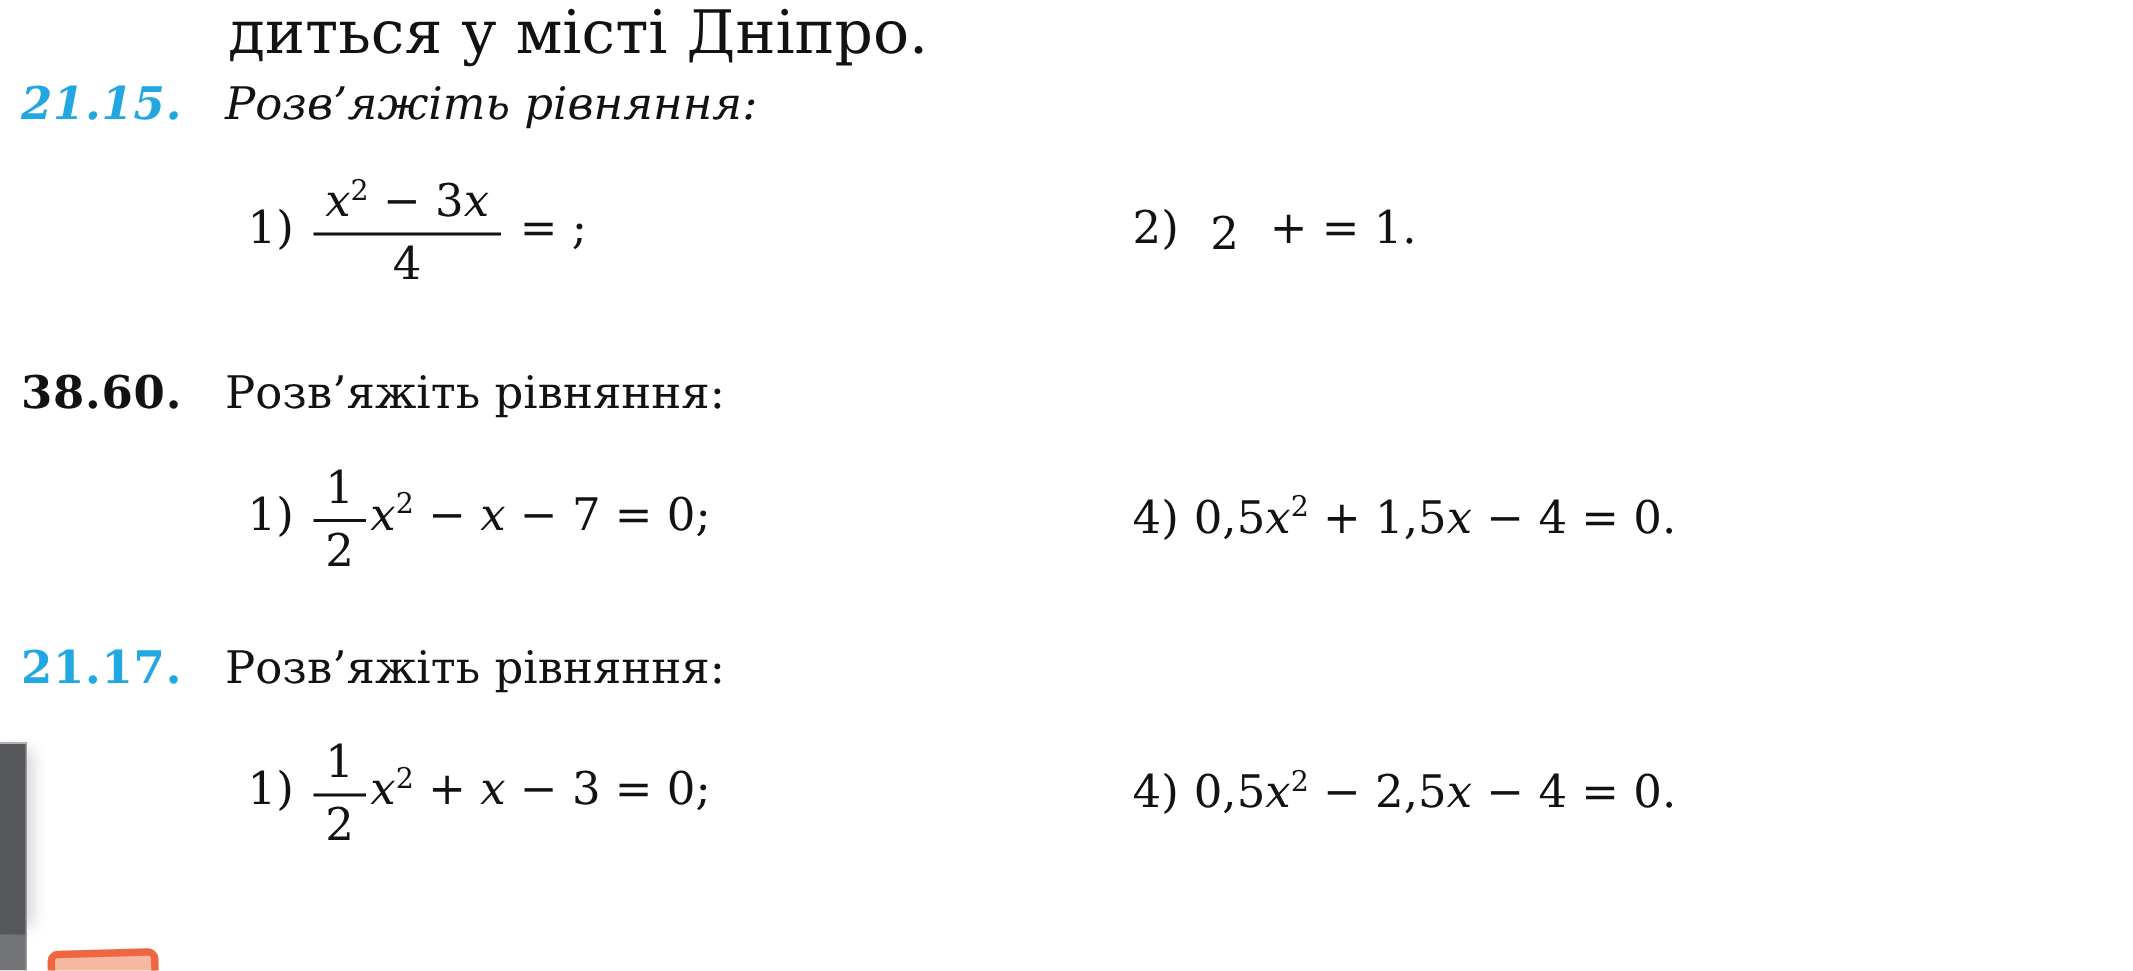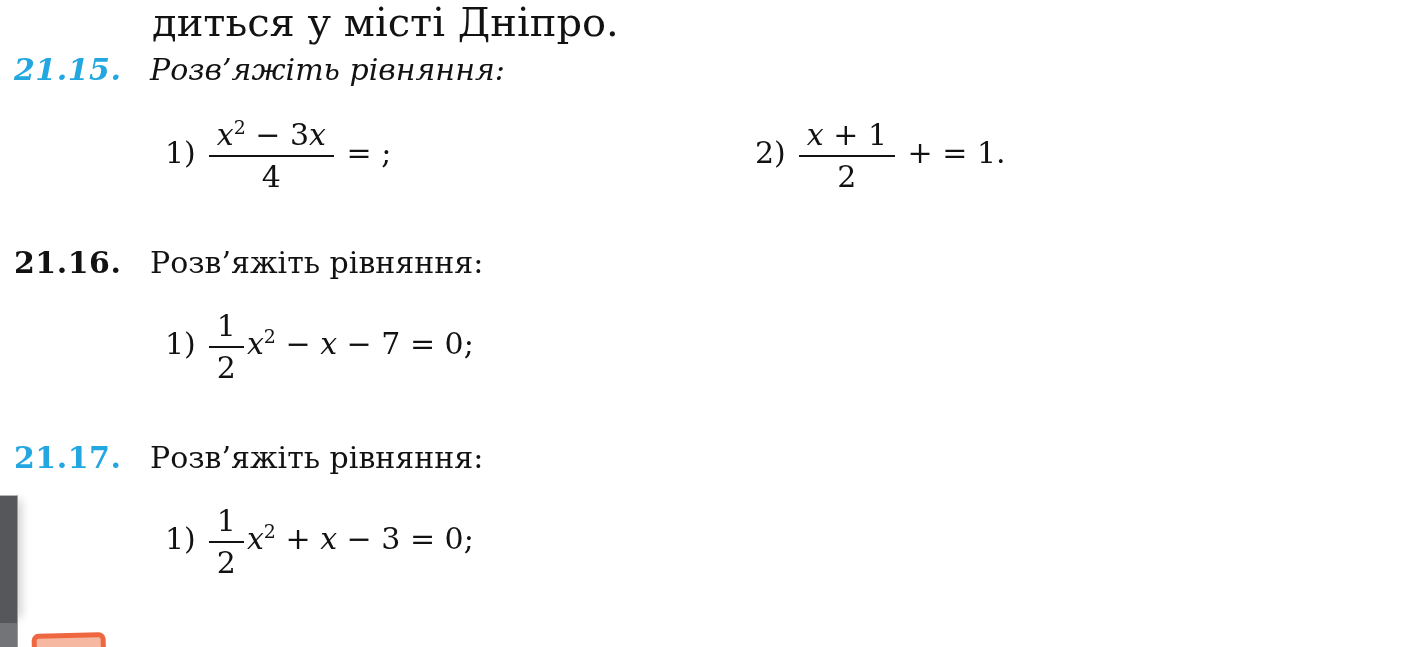--- a/index.html
+++ b/index.html
@@ -27,21 +27,21 @@
     grid-template-columns:590px auto;
     align-items:center;
     row-gap:28px;
     padding-left:165px;
     font-size:30px;line-height:36px;
     margin-top:10px;
   }
   #p1 .p-head{margin-top:12px;font-style:italic;}
   #p1 .items{margin-top:12px;}
   #p2 .p-head{margin-top:36px;}
-  #p3 .p-head{margin-top:40px;}
+  #p3 .p-head{margin-top:28px;}
   .eq-item{white-space:nowrap;}
   .eq-label{margin-right:10px;}
   .mvar{font-style:italic;}
   sup.msup{font-size:19px;line-height:0;}
   .frac{
     display:inline-block;vertical-align:middle;
     text-align:center;line-height:1.1;margin:16px 3px;
   }
   .fnum{display:block;padding:2px 8px 4px;border-bottom:2px solid var(--text,#121212);}
   .fden{display:block;padding:3px 8px 0;}
@@ -72,44 +72,50 @@
 <section id="p1" class="problem">
   <div class="p-head">
     <span class="p-num" data-accent="true">21.15.</span>
     <span class="p-instr">Розв’яжіть рівняння:</span>
   </div>
   <div class="items">
     <div class="eq-item">
       <span class="eq-label">1)</span><span class="math"><span class="frac"><span class="fnum"><span class="mvar">x</span><sup class="msup">2</sup> − 3<span class="mvar">x</span></span><span class="fden">4</span></span> = ;</span>
     </div>
     <div class="eq-item">
-      <span class="eq-label">2)</span><span class="math"><span class="frac"><span class="fnum"><span class="mvar">x</span> + 1</span><span class="fden">2</span></span> +  = 1.</span>
+      <span class="eq-label">2)</span><span class="math"><span class="frac"><span class="fden">2</span></span> +  = 1.</span>
     </div>
   </div>
 </section>
 
 <section id="p2" class="problem">
   <div class="p-head">
-    <span class="p-num" data-accent="false">21.16.</span>
+    <span class="p-num" data-accent="false">38.60.</span>
     <span class="p-instr">Розв’яжіть рівняння:</span>
   </div>
   <div class="items">
     <div class="eq-item">
       <span class="eq-label">1)</span><span class="math"><span class="frac"><span class="fnum">1</span><span class="fden">2</span></span><span class="mvar">x</span><sup class="msup">2</sup> − <span class="mvar">x</span> − 7 = 0;</span>
+    </div>
+    <div class="eq-item">
+      <span class="eq-label">4)</span><span class="math">0,5<span class="mvar">x</span><sup class="msup">2</sup> + 1,5<span class="mvar">x</span> − 4 = 0.</span>
     </div>
   </div>
 </section>
 
 <section id="p3" class="problem">
   <div class="p-head">
     <span class="p-num" data-accent="true">21.17.</span>
     <span class="p-instr">Розв’яжіть рівняння:</span>
   </div>
   <div class="items">
     <div class="eq-item">
       <span class="eq-label">1)</span><span class="math"><span class="frac"><span class="fnum">1</span><span class="fden">2</span></span><span class="mvar">x</span><sup class="msup">2</sup> + <span class="mvar">x</span> − 3 = 0;</span>
     </div>
+    <div class="eq-item">
+      <span class="eq-label">4)</span><span class="math">0,5<span class="mvar">x</span><sup class="msup">2</sup> − 2,5<span class="mvar">x</span> − 4 = 0.</span>
+    </div>
   </div>
 </section>
 
 <div class="scroll-track"></div>
 <div class="scroll-thumb"></div>
 <div class="marker"></div>
 
 </body></html>

